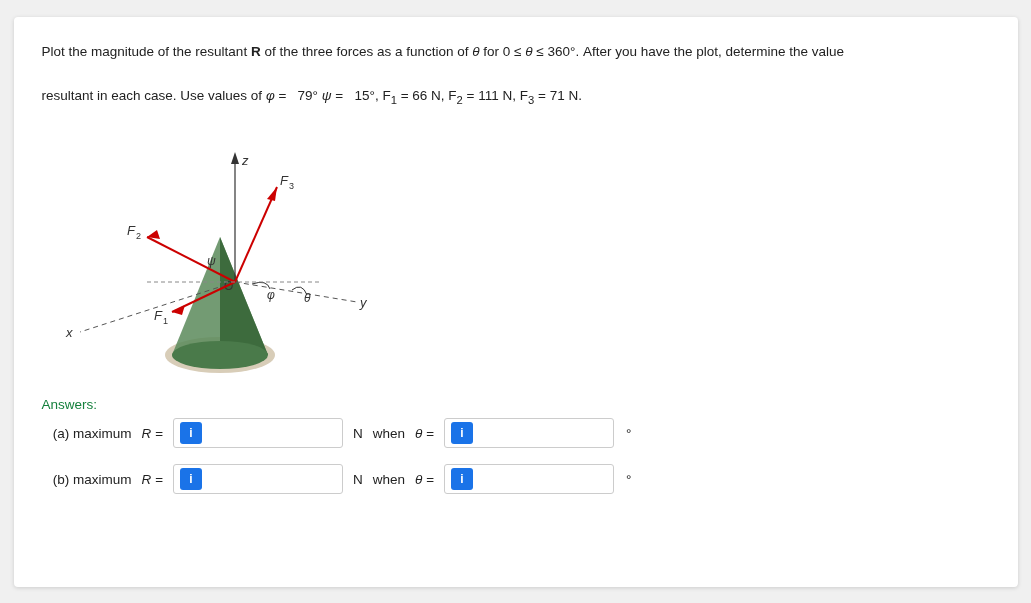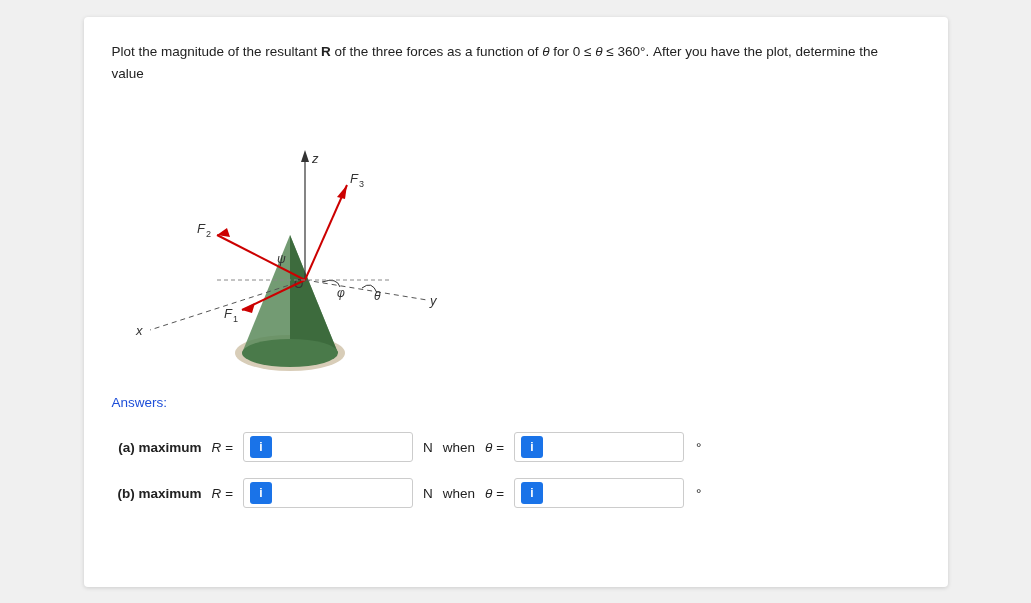--- a/index.html
+++ b/index.html
@@ -6,21 +6,21 @@
     body {
       background: #f0f0f0;
       display: flex;
       justify-content: center;
       align-items: center;
       min-height: 100vh;
       font-family: Arial, sans-serif;
     }
     .card {
       background: #fff;
-      width: 864px;
+      width: 1004px;
       min-height: 570px;
       padding: 24px 40px 24px 28px;
       border-radius: 4px;
       box-shadow: 0 1px 4px rgba(0,0,0,0.15);
     }
     .problem-text {
       font-size: 13.5px;
       line-height: 1.65;
       color: #222;
       margin-bottom: 18px;
@@ -28,36 +28,35 @@
     .problem-text b { font-weight: bold; }
     .diagram-area {
       width: 340px;
       height: 260px;
       position: relative;
       margin-left: 10px;
       margin-bottom: 10px;
     }
     .answers-label {
       font-size: 13.5px;
-      color: #1d4ed8;
+      color: #15803d;
       margin-top: 8px;
-      margin-bottom: 22px;
+      margin-bottom: 6px;
     }
     .answer-row {
       display: flex;
       align-items: center;
       gap: 10px;
       margin-bottom: 16px;
       font-size: 13.5px;
       color: #222;
     }
     .answer-row .part-label {
       width: 90px;
       text-align: right;
-      font-weight: bold;
     }
     .answer-row .eq-label {
       font-style: italic;
     }
     .input-box {
       height: 30px;
       width: 170px;
       border: 1px solid #ccc;
       border-radius: 3px;
       background: #fff;
@@ -97,20 +96,23 @@
 </head>
 <body>
 
 <div class="card">
 
   <div class="problem-text">
     <span>
       Plot the magnitude of the resultant <b>R</b> of the three forces as a function of <i>θ</i> for 0 ≤ <i>θ</i> ≤ 360°. After you have the plot, determine the value
     </span><br>
     <br>
+    <span>
+      resultant in each case. Use values of <i>φ</i> = &nbsp; 79° <i>ψ</i> = &nbsp; 15°, F<sub>1</sub> = 66 N, F<sub>2</sub> = 111 N, F<sub>3</sub> = 71 N.
+    </span>
   </div>
 
   <div class="diagram-area">
     <svg class="diagram-svg" viewBox="0 0 340 260" xmlns="http://www.w3.org/2000/svg">
 
       <ellipse cx="168" cy="228" rx="55" ry="18" fill="#c8b89a" opacity="0.7"></ellipse>
 
       <polygon points="168,228 120,228 168,110 216,228" fill="#5a8a5a" opacity="0.85"></polygon>
       <polygon points="168,228 216,228 168,110" fill="#3d6b3d"></polygon>
 

